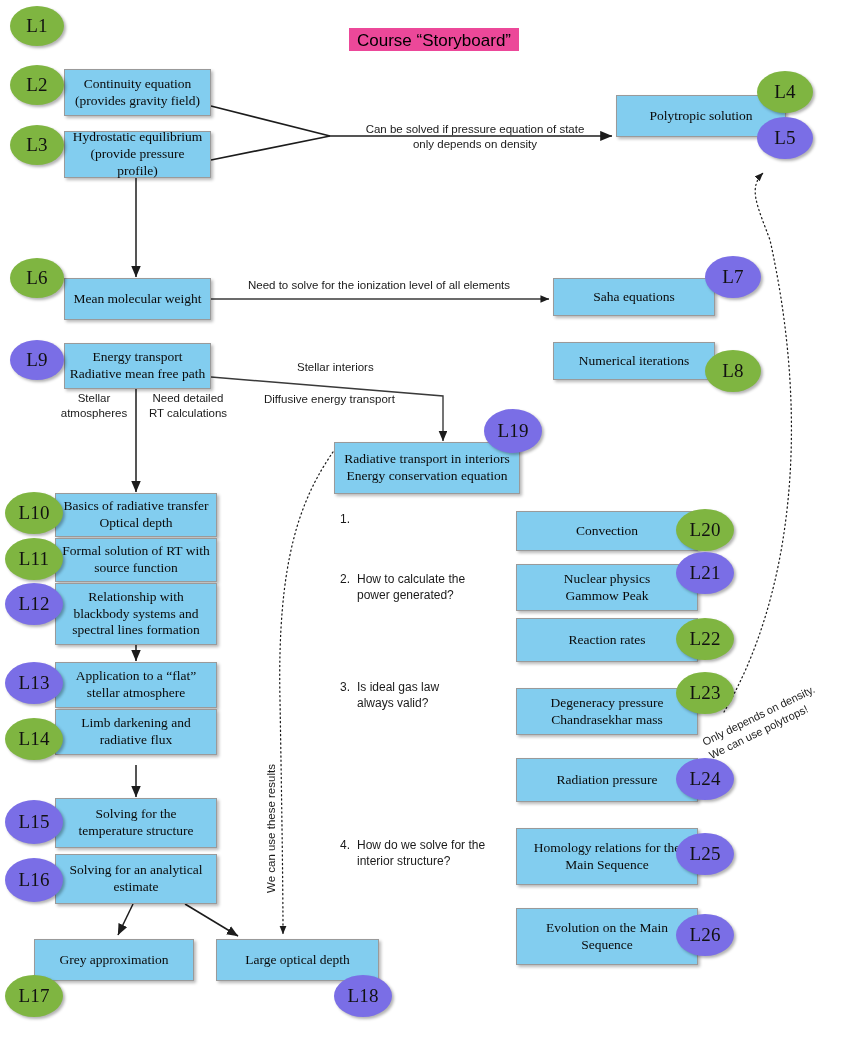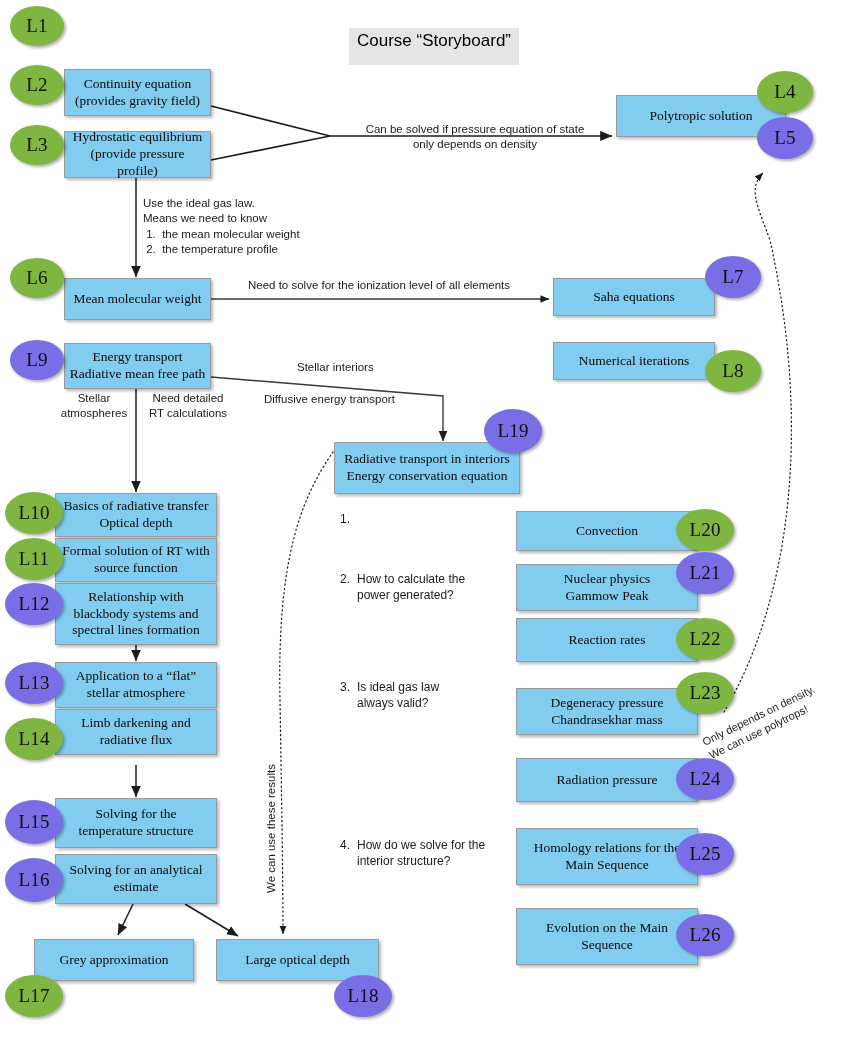--- a/index.html
+++ b/index.html
@@ -47,25 +47,25 @@
     color:#1a1a1a;
     line-height:1.33;
     white-space:pre;
     z-index:5;
   }
   .lab.ctr{text-align:center;}
 
   
   #title{
     position:absolute;
-    background:#e5e5e5;
+    background:#ec4899;
     font-family:"Liberation Sans",sans-serif;
     font-size:17px;
     color:#000;
-    padding:3px 8px 14px 8px;
+    padding:3px 8px 0 8px;
     z-index:5;
     white-space:pre;
   }
 
   
   .qitem{
     position:absolute;
     font-family:"Liberation Sans",sans-serif;
     font-size:12px;
     color:#1a1a1a;
@@ -310,24 +310,20 @@
   <div class="tag purple" style="left:676px;top:552px;width:58px;height:42px;">L21</div>
   <div class="tag green" style="left:676px;top:618px;width:58px;height:42px;">L22</div>
   <div class="tag green" style="left:676px;top:672px;width:58px;height:42px;">L23</div>
   <div class="tag purple" style="left:676px;top:758px;width:58px;height:42px;">L24</div>
   <div class="tag purple" style="left:676px;top:833px;width:58px;height:42px;">L25</div>
   <div class="tag purple" style="left:676px;top:914px;width:58px;height:42px;">L26</div>
 
   <div class="lab ctr" style="left:340px;top:122px;width:270px;">Can be solved if pressure equation of state
 only depends on density</div>
 
-  <div class="lab" style="left:143px;top:196px;">Use the ideal gas law.
-Means we need to know
- 1.  the mean molecular weight
- 2.  the temperature profile</div>
 
   <div class="lab ctr" style="left:229px;top:278px;width:300px;">Need to solve for the ionization level of all elements</div>
 
   <div class="lab" style="left:297px;top:360px;">Stellar interiors</div>
 
   <div class="lab" style="left:264px;top:392px;">Diffusive energy transport</div>
 
   <div class="lab ctr" style="left:58px;top:391px;width:72px;text-align:center;">Stellar
 atmospheres</div>
 

